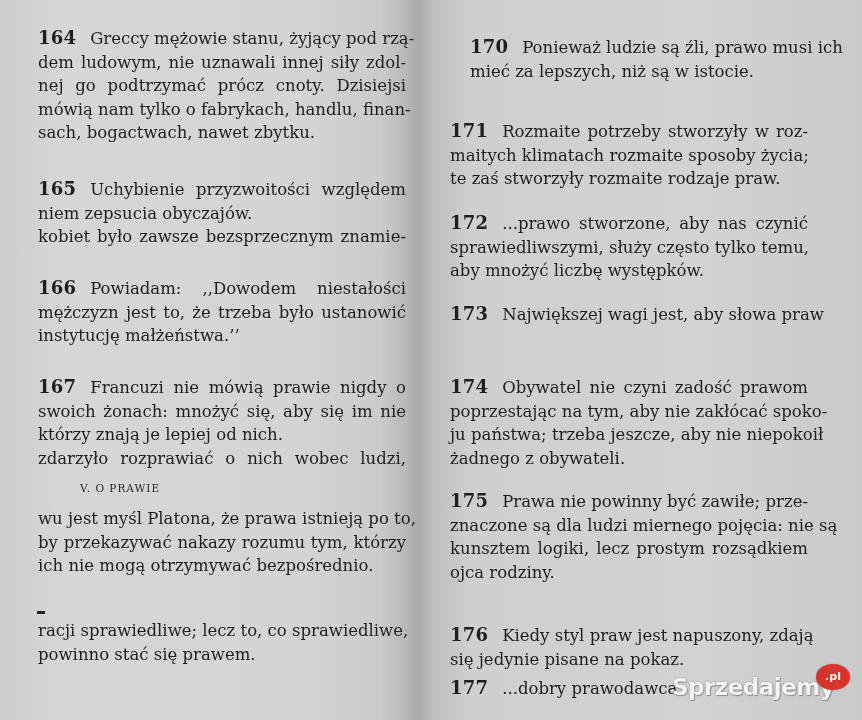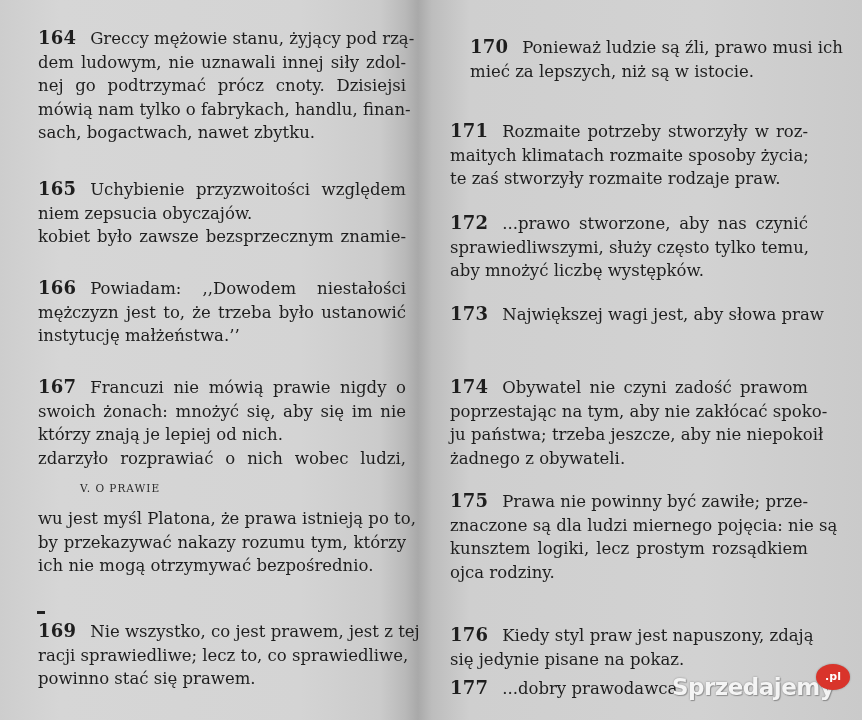--- a/index.html
+++ b/index.html
@@ -91,21 +91,20 @@
 
     <div class="entry" style="top:507px;">
       <span class="line">wu jest myśl Platona, że prawa istnieją po to,</span>
       <span class="line">by przekazywać nakazy rozumu tym, którzy</span>
       <span class="line last">ich nie mogą otrzymywać bezpośrednio.</span>
     </div>
 
     <div class="dash-mark"></div>
 
     <div class="entry" style="top:619px;">
-      <span class="line"><span class="num">169</span><span>Nie wszystko, co jest prawem, jest z tej</span></span>
       <span class="line">racji sprawiedliwe; lecz to, co sprawiedliwe,</span>
       <span class="line last">powinno stać się prawem.</span>
     </div>
   </div>
 
   <div class="page page-right">
 
     <div class="entry" style="top:35px;margin-left:20px;">
       <span class="line"><span class="num">170</span><span>Ponieważ ludzie są źli, prawo musi ich</span></span>
       <span class="line last">mieć za lepszych, niż są w istocie.</span>

